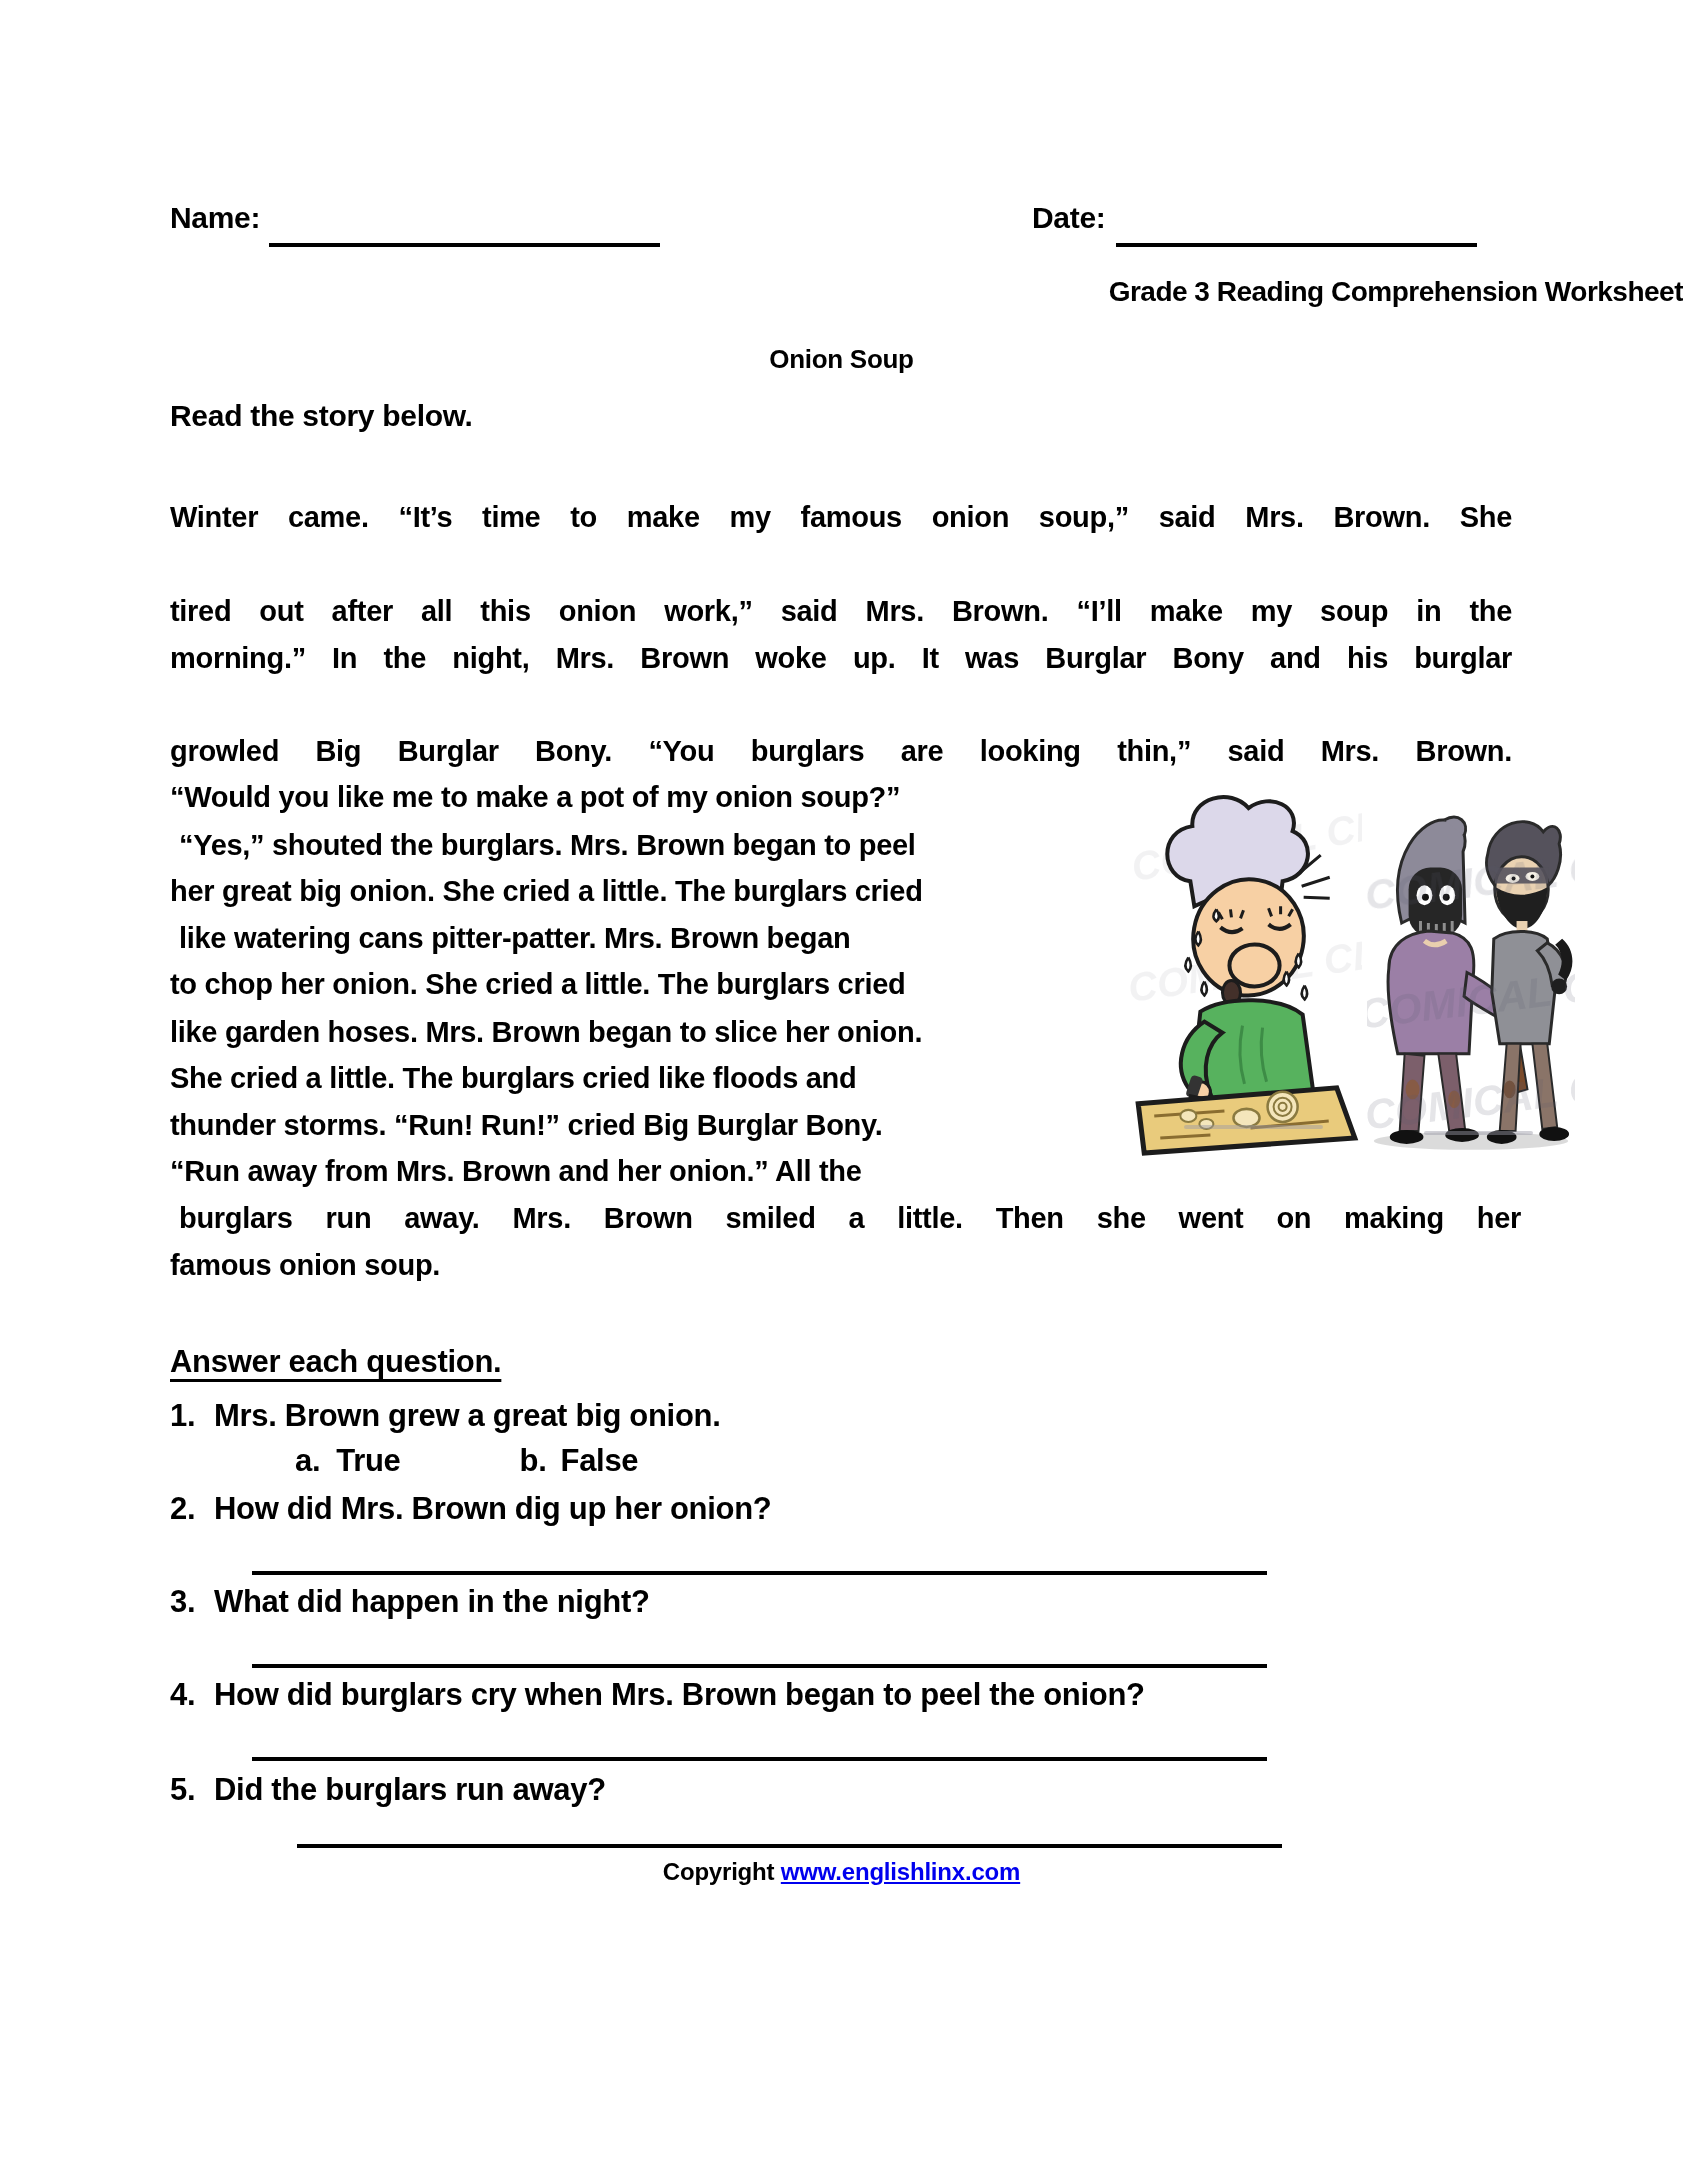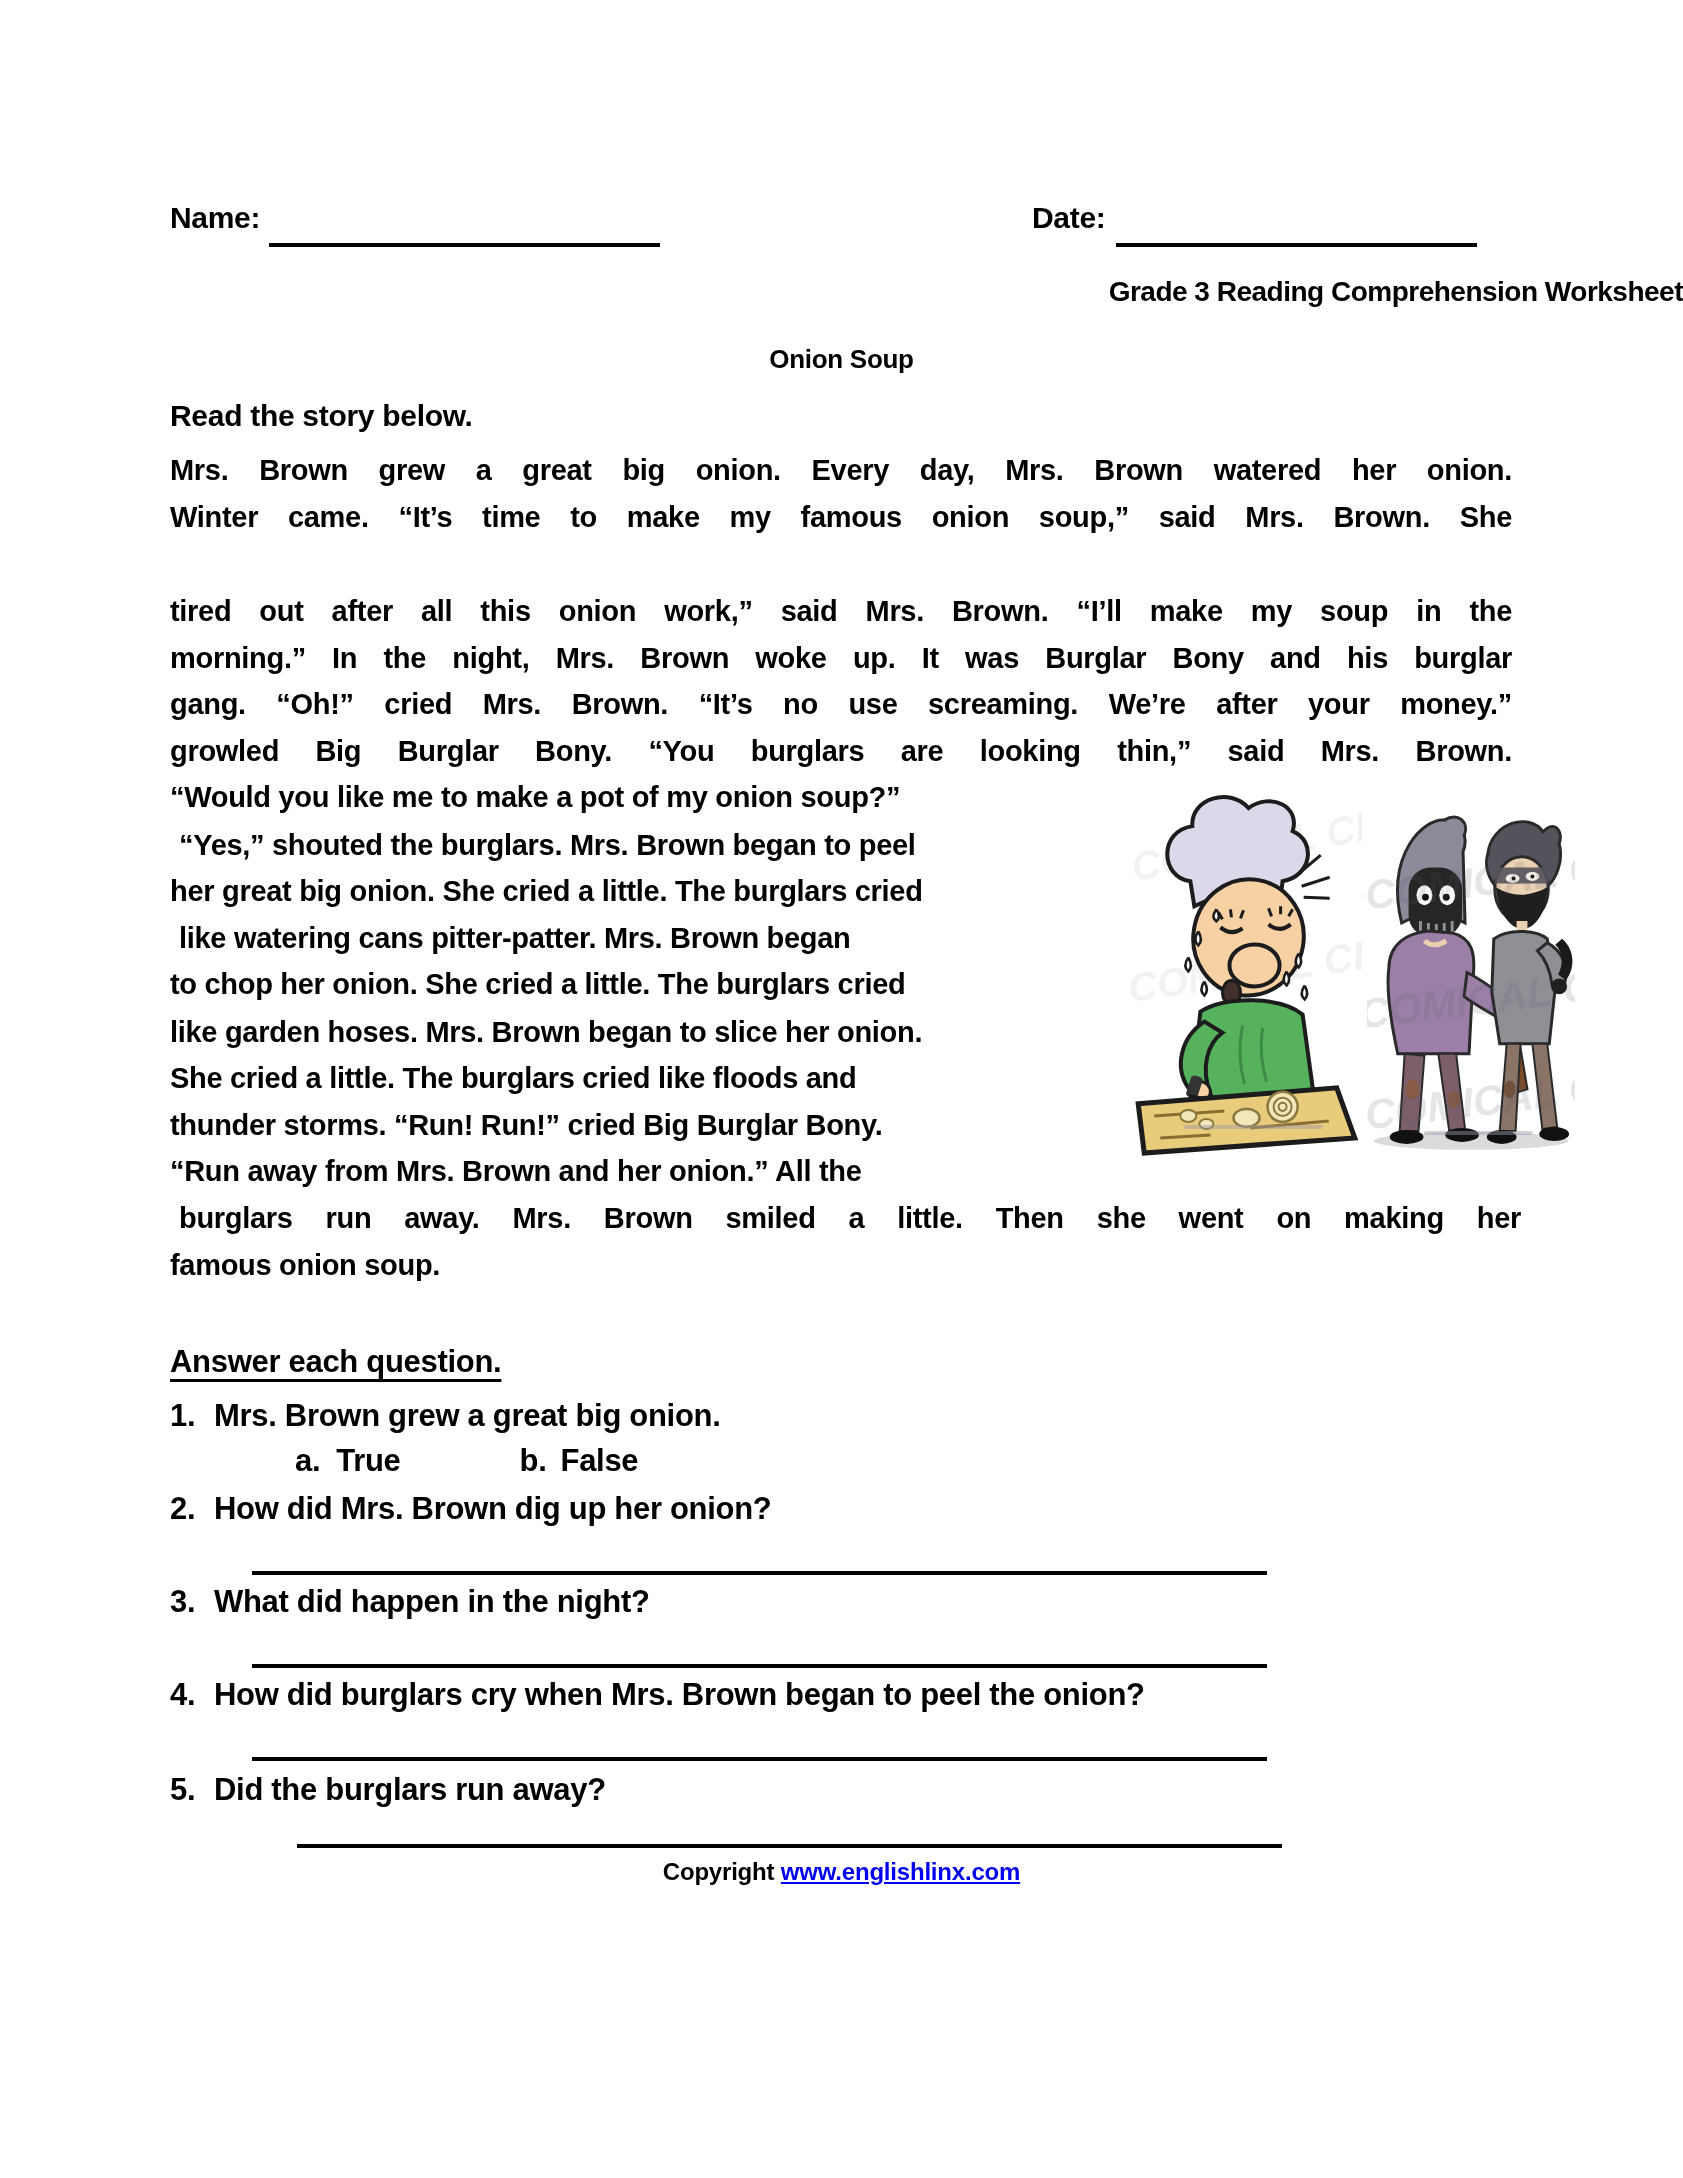--- a/index.html
+++ b/index.html
@@ -34,25 +34,23 @@
 
   <span class="abs lbl" style="left:170px;top:201px;">Name:</span>
   <div class="blank" style="left:269px;top:243px;width:391px;"></div>
   <span class="abs lbl" style="left:1032px;top:201px;">Date:</span>
   <div class="blank" style="left:1116px;top:243px;width:361px;"></div>
 
   <div class="abs title" style="top:276px;">Grade 3 Reading Comprehension Worksheet</div>
   <div class="abs subtitle" style="top:344px;">Onion Soup</div>
   <div class="abs lbl" style="left:170px;top:399px;">Read the story below.</div>
 
-  <div class="line j" style="top:447px">Mrs. Brown grew a great big onion. Every day, Mrs. Brown watered her onion.</div>
   <div class="line j" style="top:494px">Winter came. “It’s time to make my famous onion soup,” said Mrs. Brown. She</div>
   <div class="line j" style="top:588px">tired out after all this onion work,” said Mrs. Brown. “I’ll make my soup in the</div>
   <div class="line j" style="top:635px">morning.” In the night, Mrs. Brown woke up. It was Burglar Bony and his burglar</div>
-  <div class="line j" style="top:681px">gang. “Oh!” cried Mrs. Brown. “It’s no use screaming. We’re after your money.”</div>
   <div class="line j" style="top:728px">growled Big Burglar Bony. “You burglars are looking thin,” said Mrs. Brown.</div>
   <div class="line" style="top:774px">“Would you like me to make a pot of my onion soup?”</div>
   <div class="line ind" style="top:822px">“Yes,” shouted the burglars. Mrs. Brown began to peel</div>
   <div class="line" style="top:868px">her great big onion. She cried a little. The burglars cried</div>
   <div class="line ind" style="top:915px">like watering cans pitter-patter. Mrs. Brown began</div>
   <div class="line" style="top:961px">to chop her onion. She cried a little. The burglars cried</div>
   <div class="line" style="top:1009px">like garden hoses. Mrs. Brown began to slice her onion.</div>
   <div class="line" style="top:1055px">She cried a little. The burglars cried like floods and</div>
   <div class="line" style="top:1102px">thunder storms. “Run! Run!” cried Big Burglar Bony.</div>
   <div class="line" style="top:1148px">“Run away from Mrs. Brown and her onion.” All the</div>

